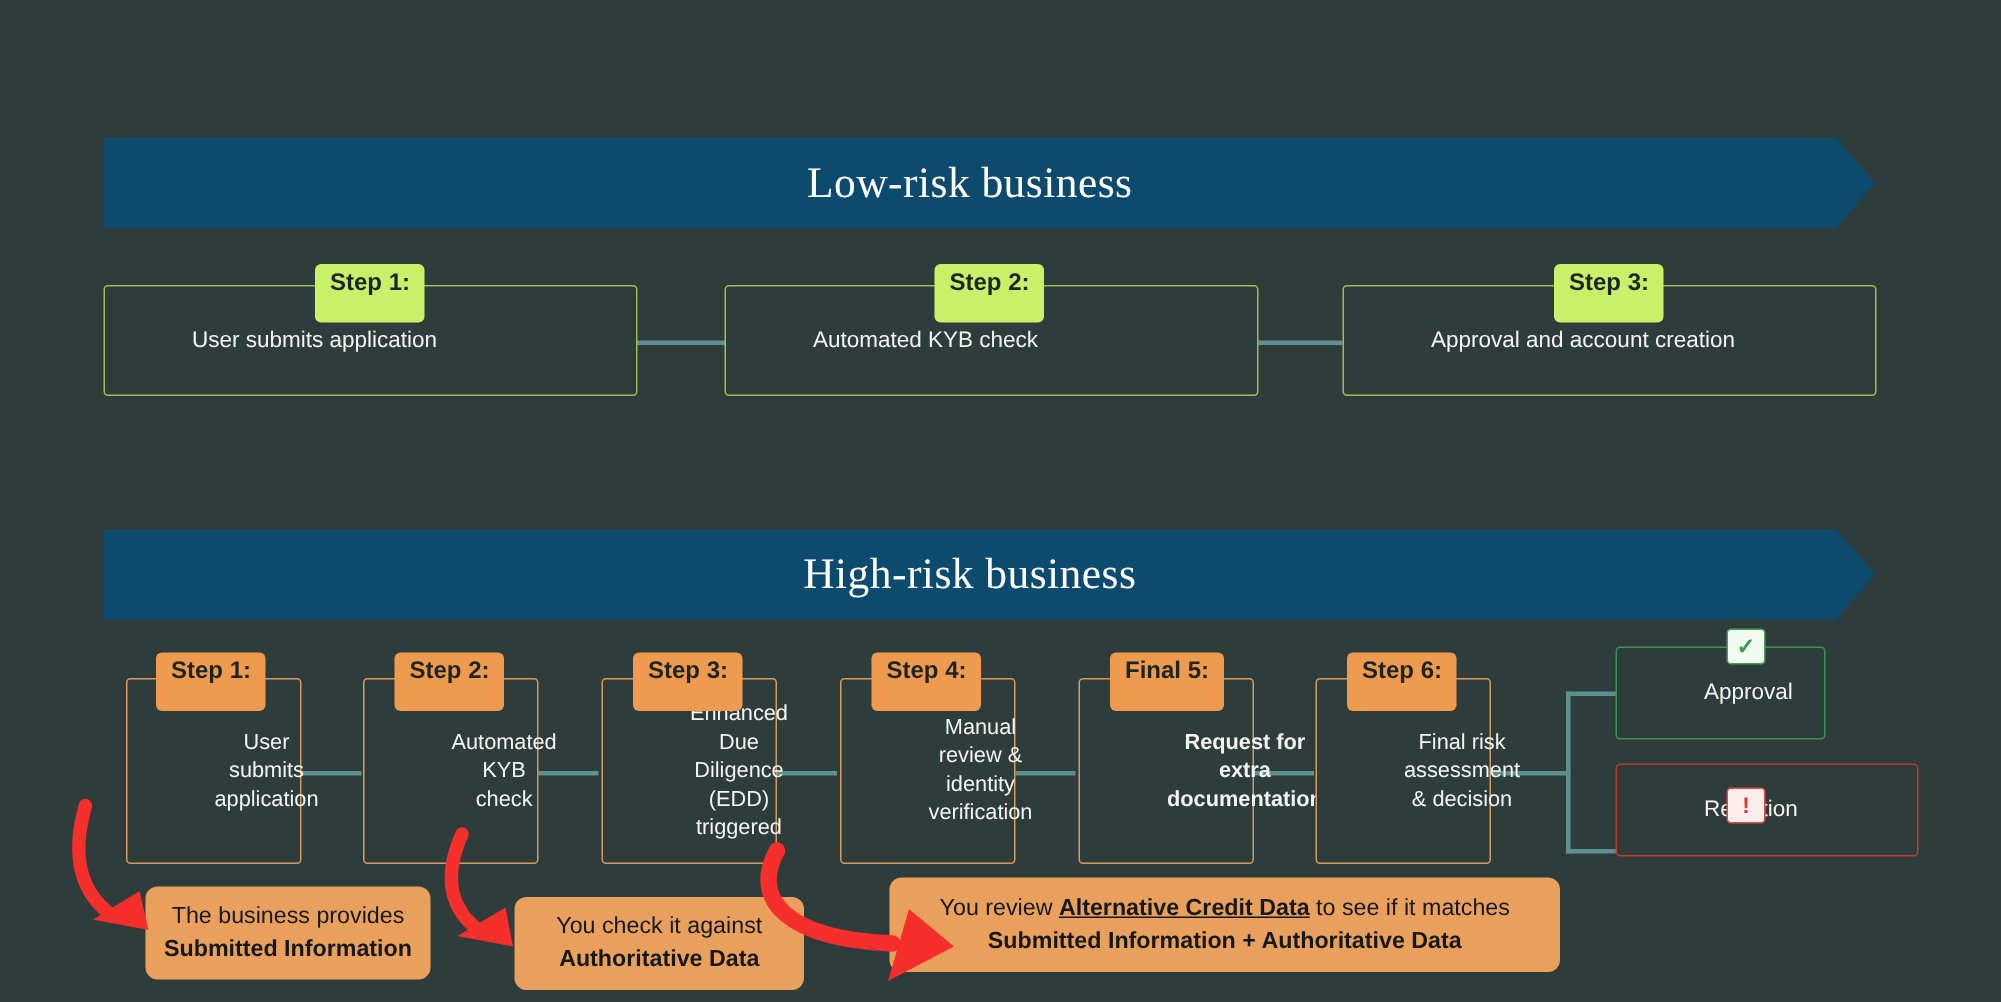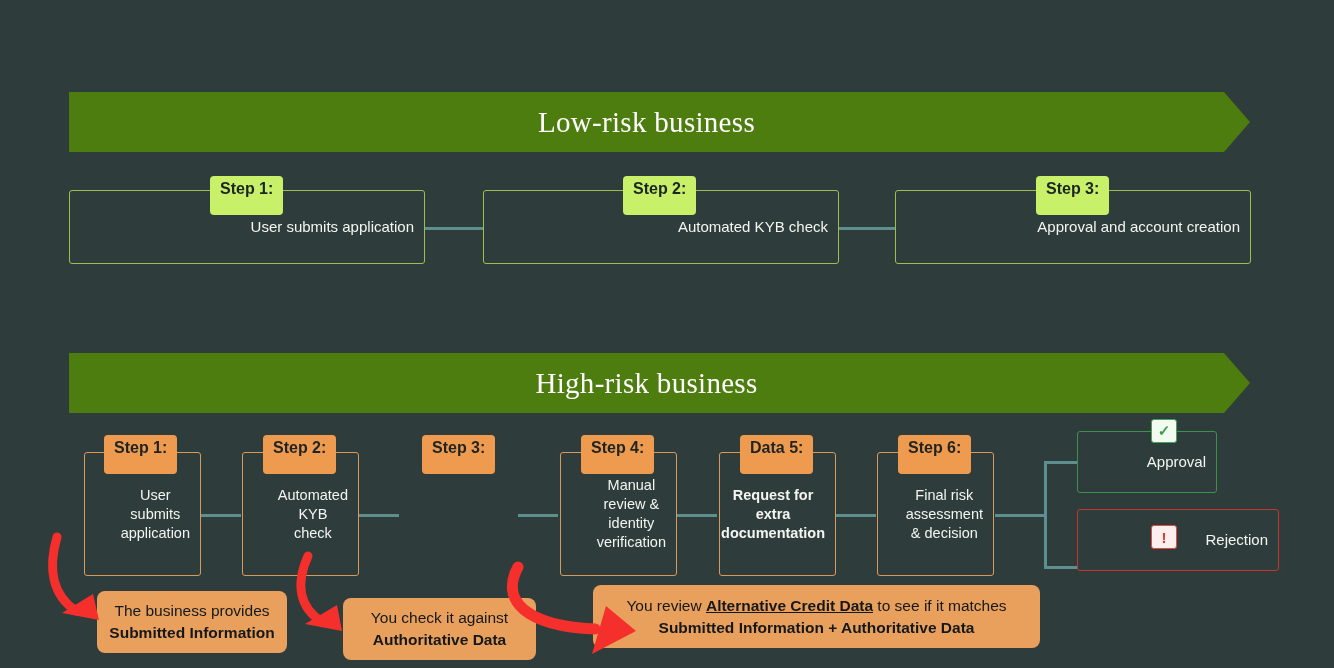--- a/index.html
+++ b/index.html
@@ -7,39 +7,39 @@
     width: 1334px; height: 668px;
     background: #2f3c3c;
     font-family: "Liberation Sans", sans-serif;
     overflow: hidden;
   }
   .stage { position: relative; width: 1334px; height: 668px; }
 
   
   .banner {
     position: absolute;
-    background: #4d7c0f;
+    background: #0c4a6e;
     display: flex; align-items: center; justify-content: center;
     clip-path: polygon(0 0, calc(100% - 26px) 0, 100% 50%, calc(100% - 26px) 100%, 0 100%);
   }
   .banner-title {
     font-family: "Liberation Serif", serif;
     color: #ffffff;
     font-size: 29px;
     letter-spacing: 0.3px;
     transform: translateX(-13px);
   }
 
   
   .step-box {
     position: absolute;
     border: 1.5px solid #9cc04f;
     border-radius: 3px;
     background: #2f3c3c;
-    display: flex; align-items: center; justify-content: flex-end; padding-left: 48px;
+    display: flex; align-items: center; justify-content: flex-start; padding-left: 48px;
   }
   .step-box.orange { border-color: #d79a5c; }
   .step-box.green  { border-color: #3f8f4e; }
   .step-box.red    { border-color: #c0392b; }
 
   .step-label {
     color: #f2f5f0;
     font-size: 15px;
     line-height: 20px;
     text-align: center;
@@ -141,31 +141,34 @@
   <div class="step-box orange" style="left:84px; top:452px; width:117px; height:124px;">
     <span class="step-label sm">User submits application</span>
   </div>
   <div class="badge orange" style="left:104px; top:435px;">Step 1:</div>
 
   <div class="step-box orange" style="left:242px; top:452px; width:117px; height:124px;">
     <span class="step-label sm">Automated KYB check</span>
   </div>
   <div class="badge orange" style="left:263px; top:435px;">Step 2:</div>
 
+  <div class="step-box orange" style="left:401px; top:452px; width:117px; height:124px;">
+    <span class="step-label sm">Enhanced Due Diligence (EDD) triggered</span>
+  </div>
   <div class="badge orange" style="left:422px; top:435px;">Step 3:</div>
 
   <div class="step-box orange" style="left:560px; top:452px; width:117px; height:124px;">
     <span class="step-label sm">Manual review &amp; identity verification</span>
   </div>
   <div class="badge orange" style="left:581px; top:435px;">Step 4:</div>
 
   <div class="step-box orange" style="left:719px; top:452px; width:117px; height:124px;font-weight:bold;">
     <span class="step-label sm">Request for extra documentation</span>
   </div>
-  <div class="badge orange" style="left:740px; top:435px;">Data 5:</div>
+  <div class="badge orange" style="left:740px; top:435px;">Final 5:</div>
 
   <div class="step-box orange" style="left:877px; top:452px; width:117px; height:124px;">
     <span class="step-label sm">Final risk assessment &amp; decision</span>
   </div>
   <div class="badge orange" style="left:898px; top:435px;">Step 6:</div>
 
   <div class="step-box green" style="left:1077px; top:431px; width:140px; height:62px;">
     <span class="step-label">Approval</span>
   </div>
   <div class="icon-badge ok" style="left:1151px; top:419px;">

